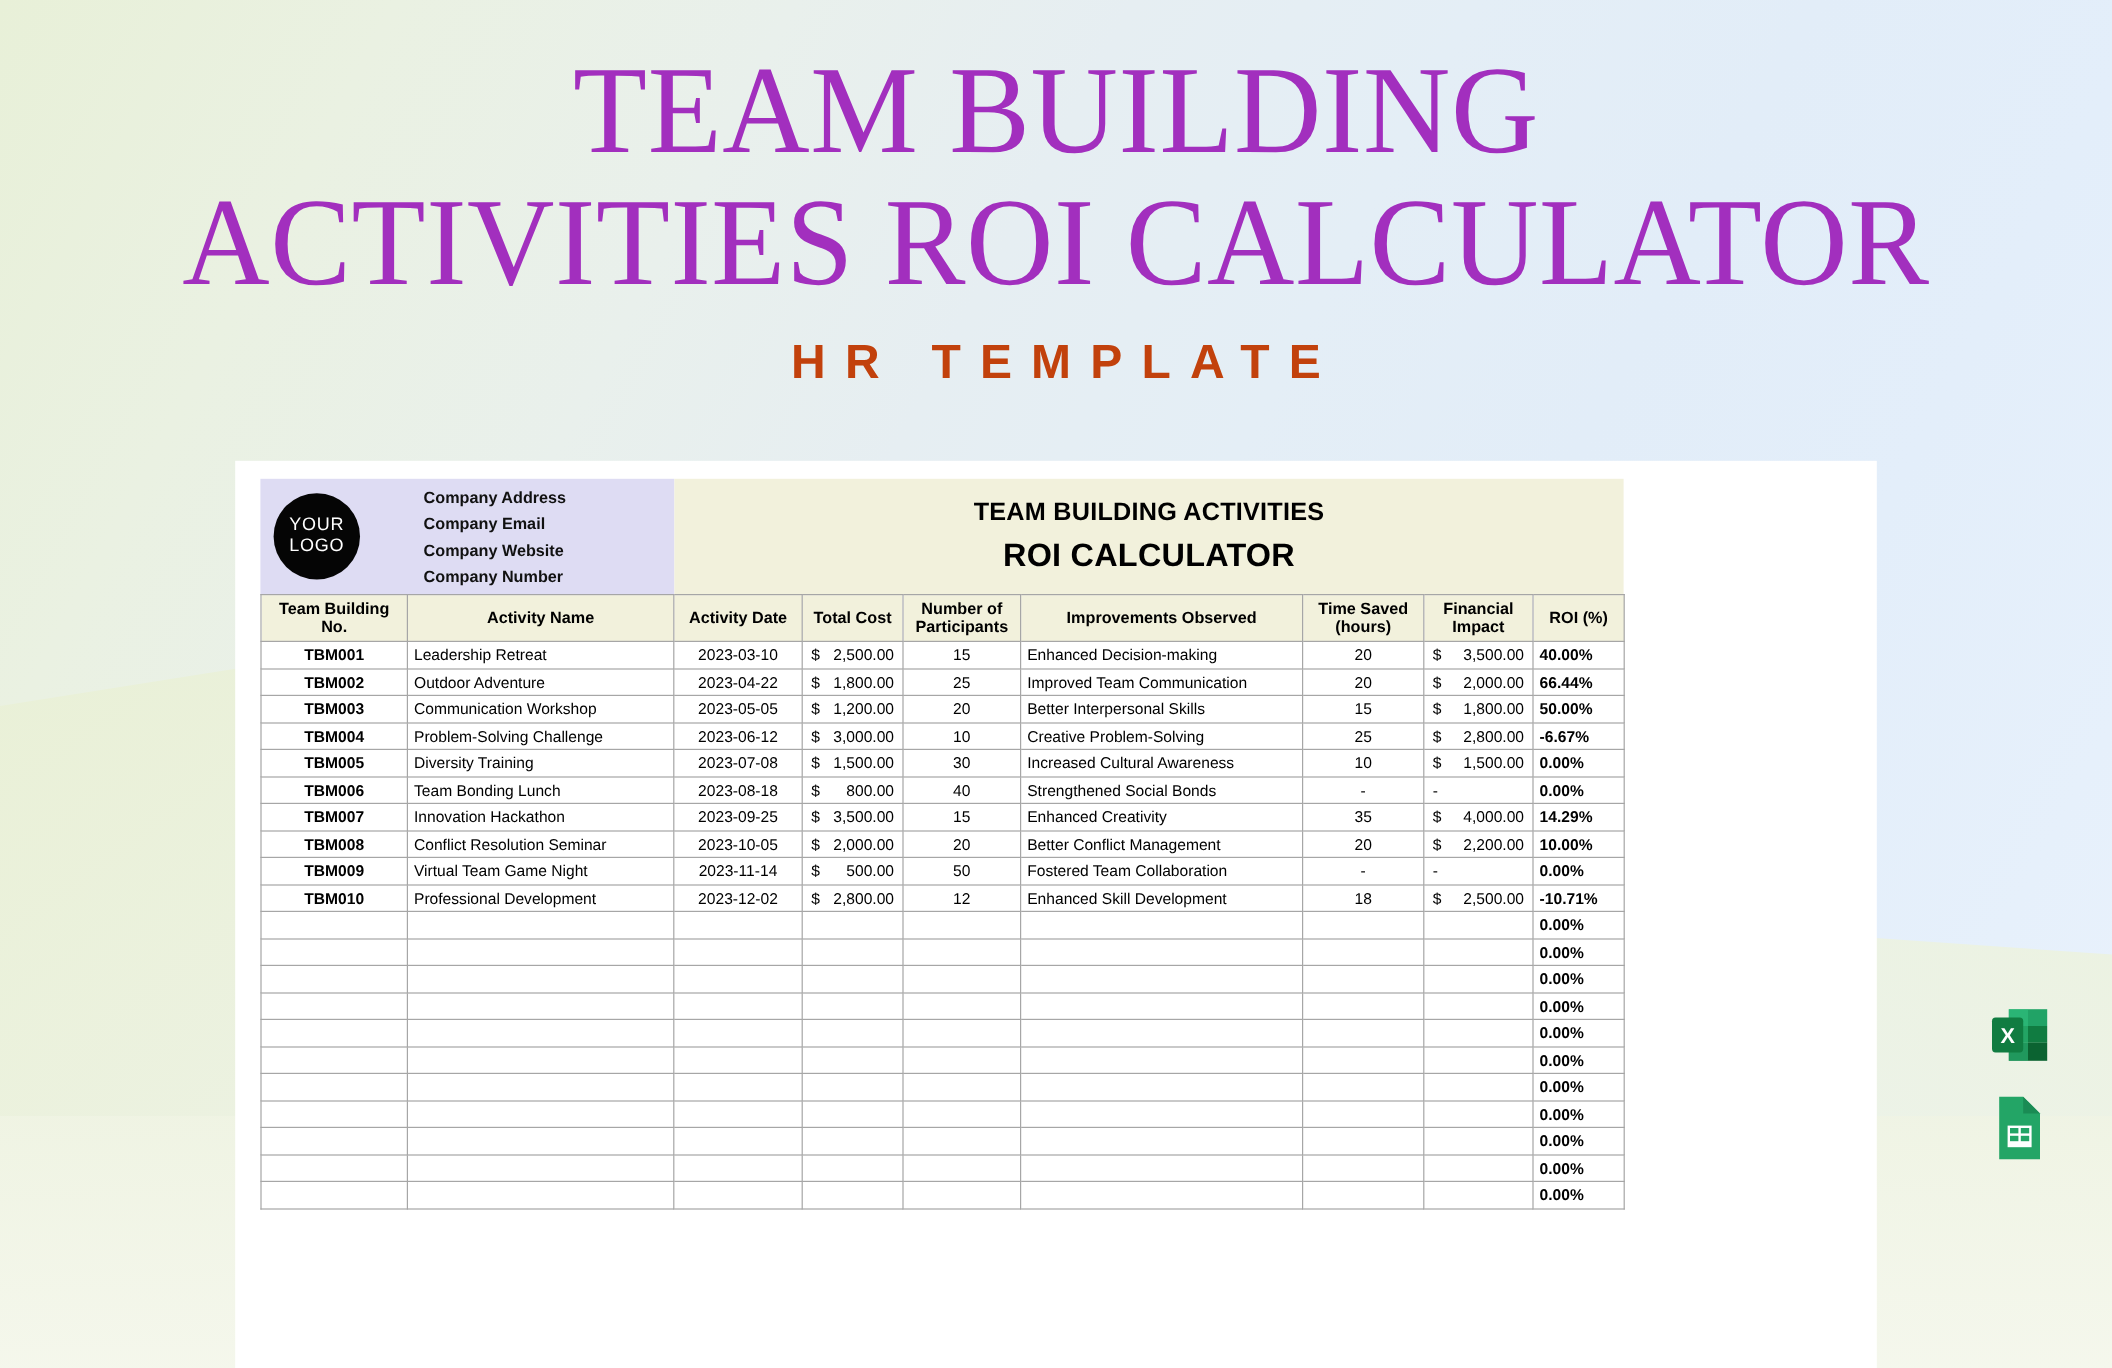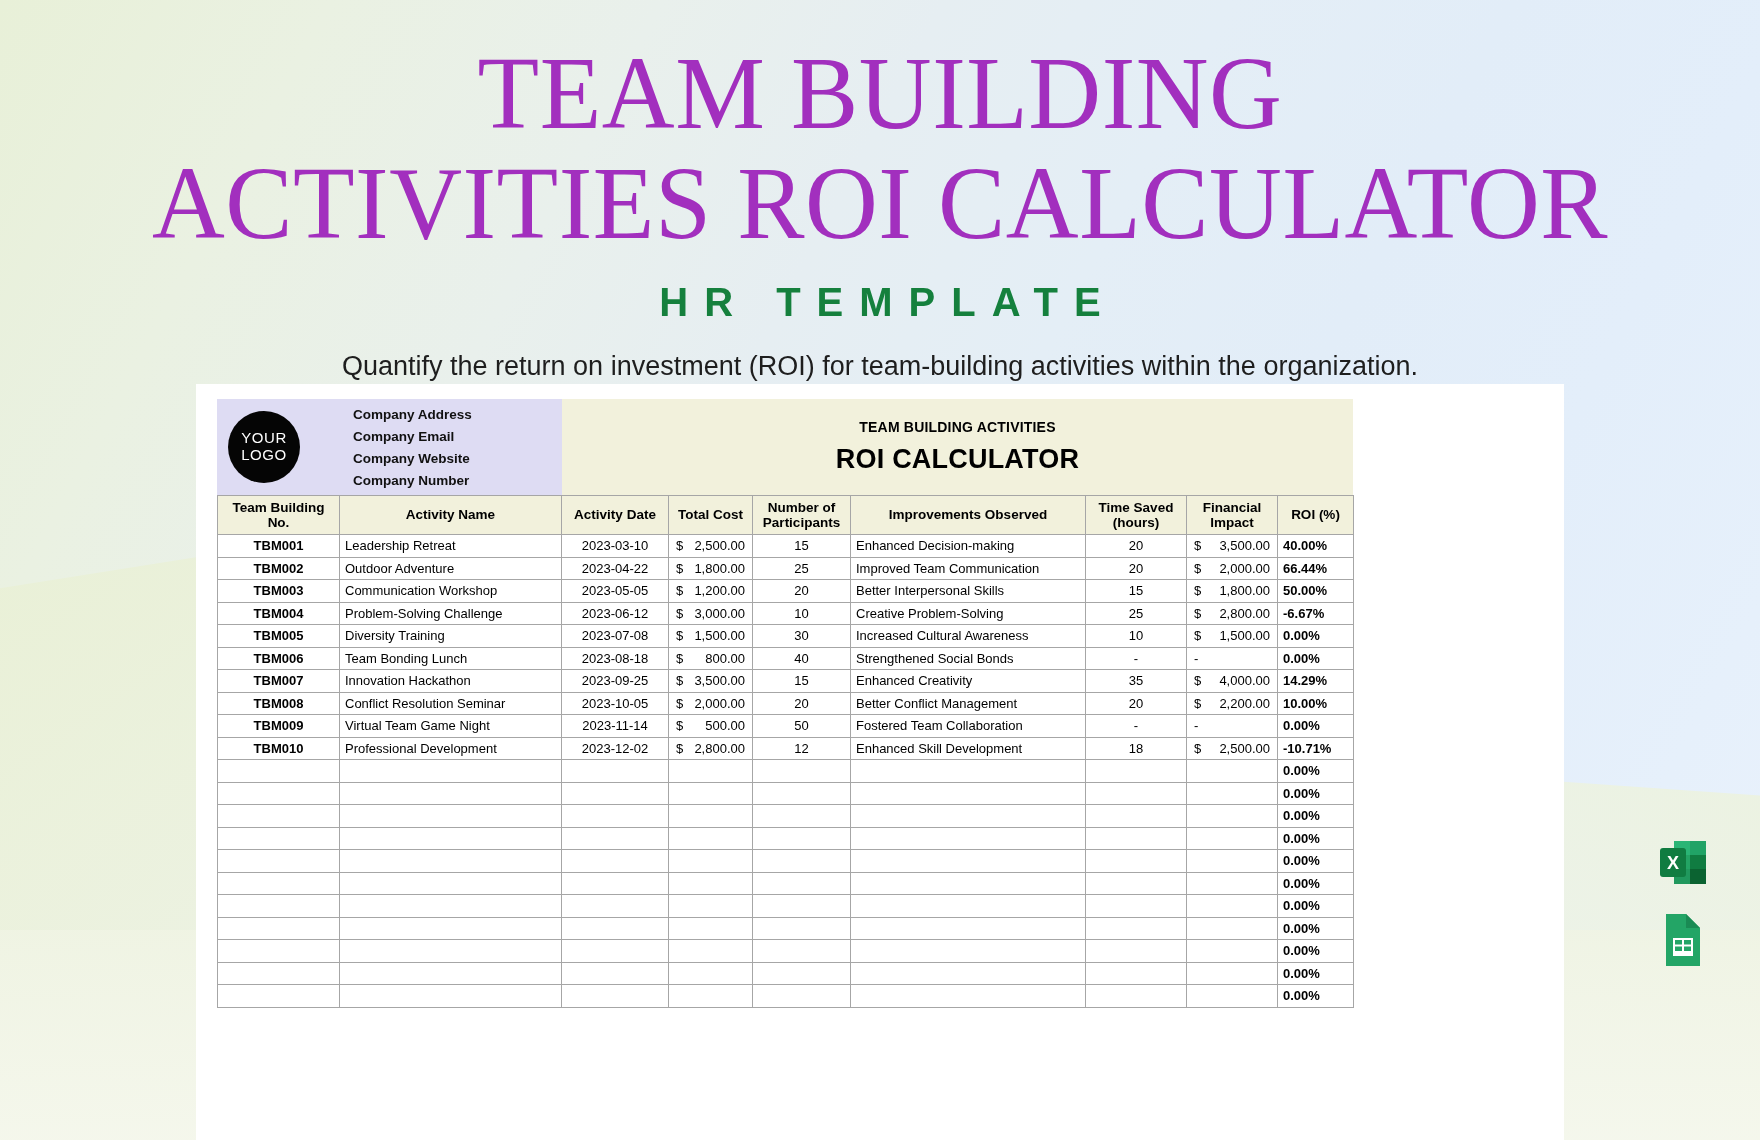--- a/index.html
+++ b/index.html
@@ -74,21 +74,21 @@
     color: #a22fbe;
     font-size: 104px;
     line-height: 1.06;
     letter-spacing: 0.5px;
     font-weight: 400;
     padding-top: 38px;
     transform: scaleX(0.97);
   }
   .title-line2 { display: block; }
   .title-sub {
-    color: #15803d;
+    color: #c2410c;
     font-size: 40px;
     letter-spacing: 16px;
     font-weight: 600;
     margin-top: 22px;
     padding-left: 16px;
   }
   .title-desc {
     color: #1e1e1e;
     font-size: 27px;
     margin-top: 26px;
@@ -158,21 +158,21 @@
   .band-right {
     flex: 1;
     background: #f2f1dc;
     display: flex;
     flex-direction: column;
     align-items: center;
     justify-content: center;
     gap: 9px;
   }
   .band-title-1 {
-    font-size: 14px;
+    font-size: 21px;
     font-weight: bold;
     color: #000;
     letter-spacing: 0.2px;
   }
   .band-title-2 {
     font-size: 27px;
     font-weight: bold;
     color: #000;
     letter-spacing: 0.2px;
   }
@@ -251,21 +251,20 @@
   <div class="bg-sweep-2"></div>
   <div class="bg-sweep-3"></div>
 </div>
 
 <div class="head-wrap">
   <div class="title-main">
     <span>TEAM BUILDING</span>
     <span class="title-line2">ACTIVITIES ROI CALCULATOR</span>
   </div>
   <div class="title-sub">HR TEMPLATE</div>
-  <div class="title-desc">Quantify the return on investment (ROI) for team-building activities within the organization.</div>
 </div>
 
 <div class="sheet">
   <div class="sheet-inner">
 
     <div class="band">
       <div class="band-left">
         <div class="logo-circle">
           <span>YOUR</span>
           <span>LOGO</span>

